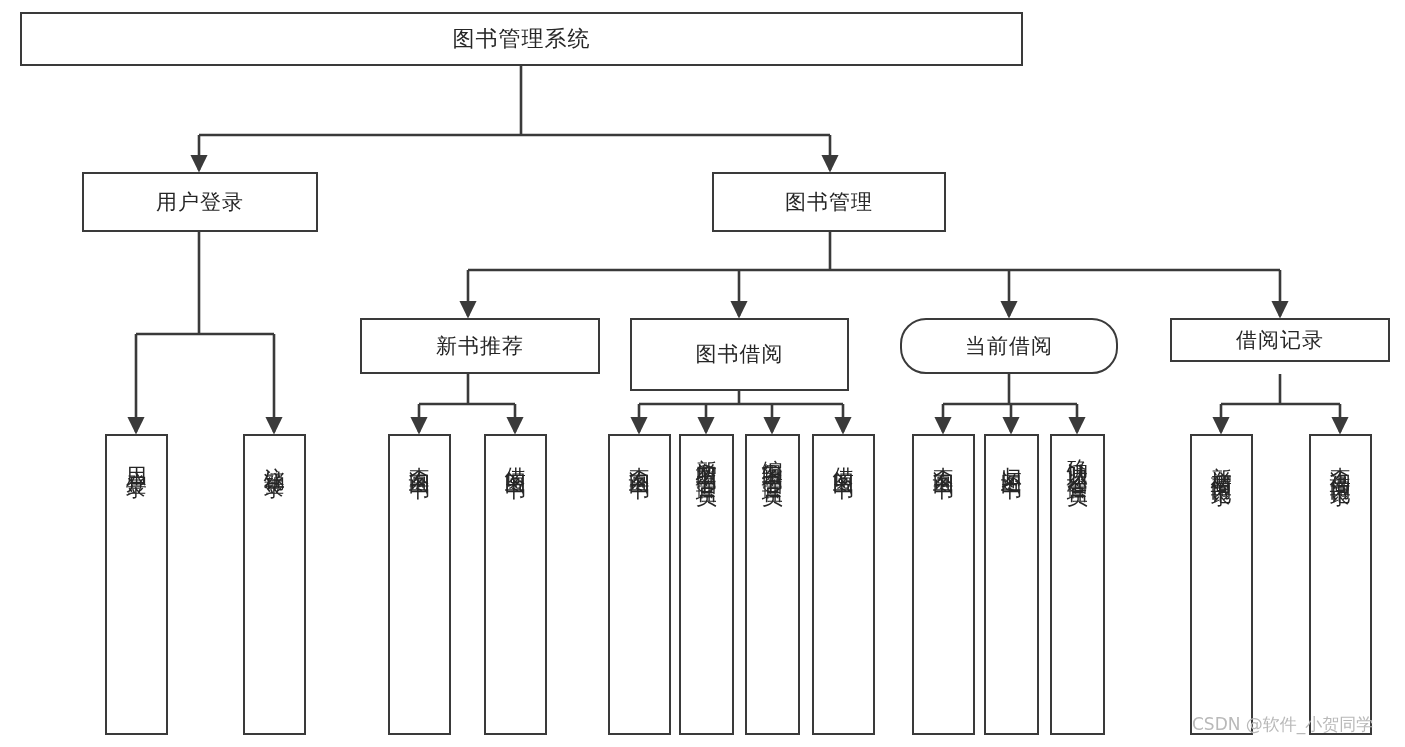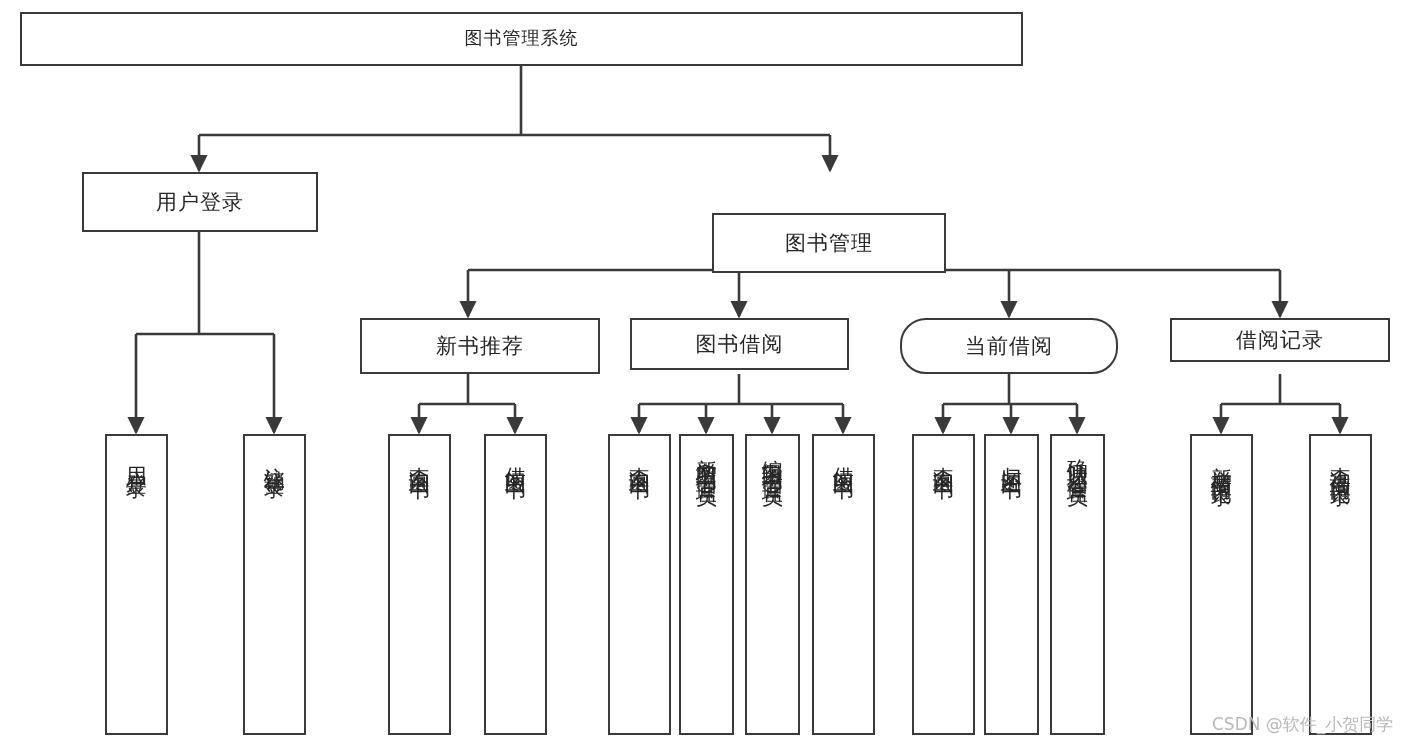--- a/index.html
+++ b/index.html
@@ -41,21 +41,21 @@
     text-align: center;
     line-height: 1.18;
     white-space: nowrap;
   }
   
   .node.horiz .node-label {
     font-size: 21px;
     letter-spacing: 1px;
   }
   #node-root.node.horiz .node-label {
-    font-size: 18px;
+    font-size: 22px;
   }
   
   .node.vert {
     align-items: flex-start;
     padding-top: 14px;
   }
   .node.vert .node-label {
     writing-mode: vertical-rl;
     text-orientation: upright;
     font-size: 21px;
@@ -69,21 +69,20 @@
   }
   #watermark {
     position: absolute;
     left: 1192px;
     top: 713px;
     font-size: 17px;
     color: #b9b9b9;
     white-space: nowrap;
     z-index: 5;
     font-family: "DejaVu Sans", "Liberation Sans", sans-serif;
-    margin-left: 20px;
   }
 </style>
 </head>
 <body>
 
 <div id="diagram-root">
 
   <svg id="edge-layer" viewBox="0 0 1405 747" xmlns="http://www.w3.org/2000/svg">
     <defs>
       <marker id="arrow" viewBox="0 0 12 12" refX="9.5" refY="6" markerWidth="7.5" markerHeight="7.5" orient="auto-start-reverse">
@@ -135,29 +134,29 @@
   </svg>
 
   <div class="node horiz" id="node-root" style="left:20px; top:12px; width:1003px; height:54px;">
     <span class="node-label">图书管理系统</span>
   </div>
 
   <div class="node horiz" style="left:82px; top:172px; width:236px; height:60px;">
     <span class="node-label">用户登录</span>
   </div>
 
-  <div class="node horiz" style="left:712px; top:172px; width:234px; height:60px;margin-top:41px;">
+  <div class="node horiz" style="left:712px; top:172px; width:234px; height:60px;">
     <span class="node-label">图书管理</span>
   </div>
 
   <div class="node horiz" style="left:360px; top:318px; width:240px; height:56px;">
     <span class="node-label">新书推荐</span>
   </div>
 
-  <div class="node horiz" style="left:630px; top:318px; width:219px; height:52px;">
+  <div class="node horiz" style="left:630px; top:318px; width:219px; height:73px;">
     <span class="node-label">图书借阅</span>
   </div>
 
   <div class="node horiz" style="left:900px; top:318px; width:218px; height:56px;border-radius:26px;">
     <span class="node-label">当前借阅</span>
   </div>
 
   <div class="node horiz" style="left:1170px; top:318px; width:220px; height:44px;">
     <span class="node-label">借阅记录</span>
   </div>

